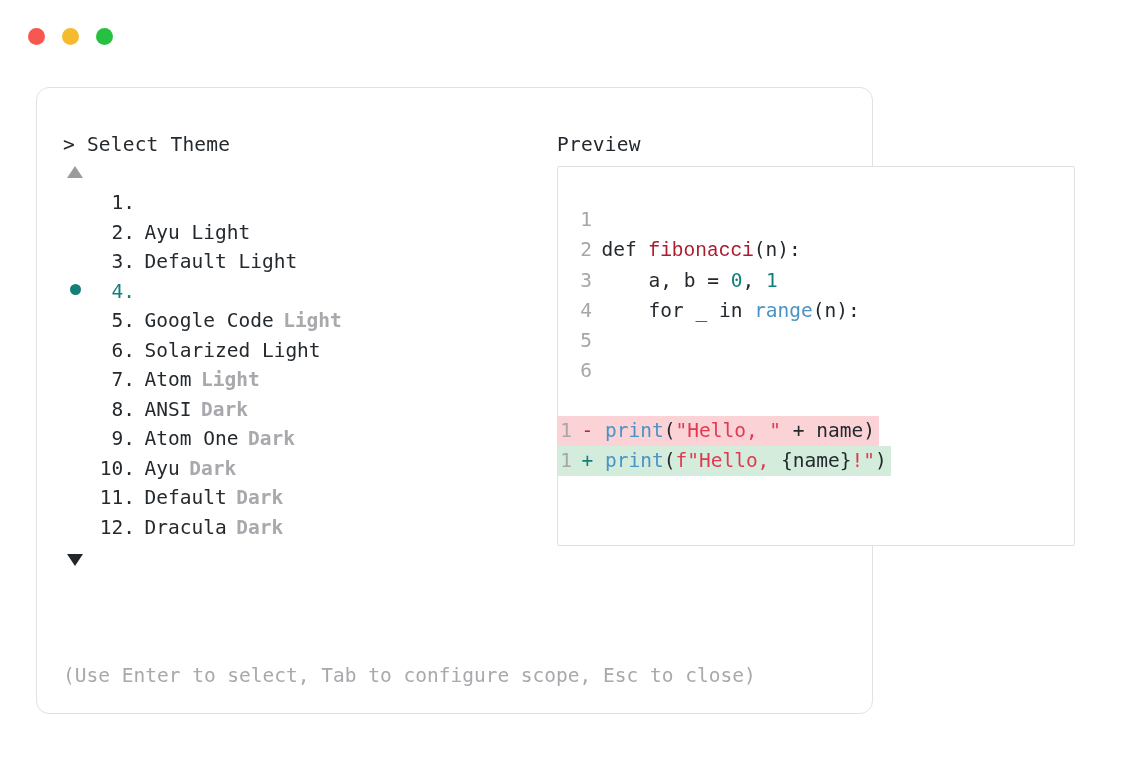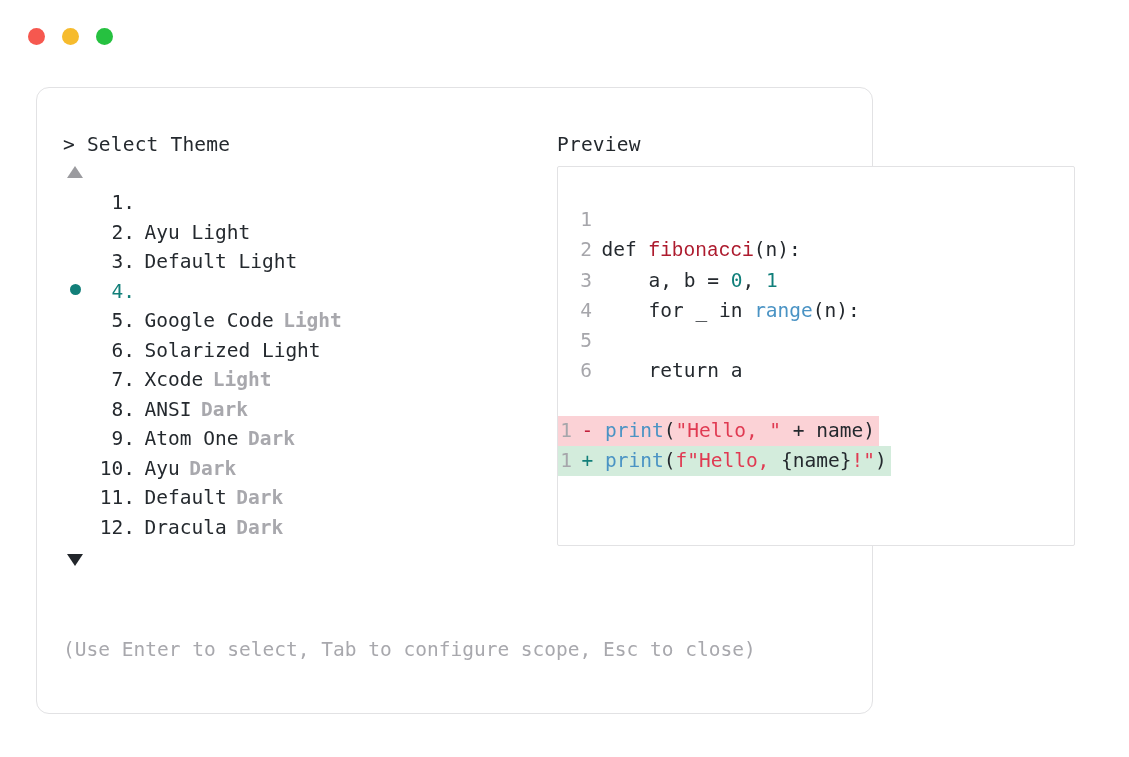--- a/index.html
+++ b/index.html
@@ -191,21 +191,21 @@
   .t-fn      { color: #ad1b2e; font-family: Liberation Mono, monospace; }
   .t-num     { color: #107f7a; }
   .t-builtin { color: #4a93c4; }
   .t-str     { color: #e03a52; }
   .t-plain   { color: #24292e; }
 
   
   .footer-hint {
     position: absolute;
     left: 26px;
-    top: 550px;
+    top: 576px;
     font-size: 19.5px;
     line-height: 24px;
     color: #a8a8ad;
     white-space: pre;
   }
 </style>
 </head>
 <body>
 
 <div class="titlebar">
@@ -222,42 +222,42 @@
 
       <div class="arrow-up"></div>
 
       <ul class="theme-list" id="theme-list">
           <li class="theme-row"><span class="bullet-cell"></span><span class="row-num"> 1.</span></li>
           <li class="theme-row"><span class="bullet-cell"></span><span class="row-num"> 2.</span><span class="row-name">Ayu Light</span></li>
           <li class="theme-row"><span class="bullet-cell"></span><span class="row-num"> 3.</span><span class="row-name">Default Light</span></li>
           <li class="theme-row selected"><span class="bullet-cell"><span class="bullet" style="background: rgb(18, 127, 121);"></span></span><span class="row-num"> 4.</span></li>
           <li class="theme-row"><span class="bullet-cell"></span><span class="row-num"> 5.</span><span class="row-name">Google Code</span><span class="row-variant">Light</span></li>
           <li class="theme-row"><span class="bullet-cell"></span><span class="row-num"> 6.</span><span class="row-name">Solarized Light</span></li>
-          <li class="theme-row"><span class="bullet-cell"></span><span class="row-num"> 7.</span><span class="row-name">Xcode</span><span class="row-variant">Light</span></li>
+          <li class="theme-row"><span class="bullet-cell"></span><span class="row-num"> 7.</span><span class="row-name">Atom</span><span class="row-variant">Light</span></li>
           <li class="theme-row"><span class="bullet-cell"></span><span class="row-num"> 8.</span><span class="row-name">ANSI</span><span class="row-variant">Dark</span></li>
           <li class="theme-row"><span class="bullet-cell"></span><span class="row-num"> 9.</span><span class="row-name">Atom One</span><span class="row-variant">Dark</span></li>
           <li class="theme-row"><span class="bullet-cell"></span><span class="row-num">10.</span><span class="row-name">Ayu</span><span class="row-variant">Dark</span></li>
           <li class="theme-row"><span class="bullet-cell"></span><span class="row-num">11.</span><span class="row-name">Default</span><span class="row-variant">Dark</span></li>
           <li class="theme-row"><span class="bullet-cell"></span><span class="row-num">12.</span><span class="row-name">Dracula</span><span class="row-variant">Dark</span></li>
         </ul>
 
       <div class="arrow-down"></div>
     </div>
 
     <div class="col-right">
       <div class="col-header">Preview</div>
 
       <div class="code-box">
         <div id="code-lines">
             <div class="code-line"><span class="ln">1</span></div>
             <div class="code-line"><span class="ln">2</span><span class="t-kw">def </span><span class="t-fn">fibonacci</span><span class="t-plain">(n):</span></div>
             <div class="code-line"><span class="ln">3</span><span class="t-plain">    a, b = </span><span class="t-num">0</span><span class="t-plain">, </span><span class="t-num">1</span></div>
             <div class="code-line"><span class="ln">4</span><span class="t-plain">    for _ in </span><span class="t-builtin">range</span><span class="t-plain">(n):</span></div>
             <div class="code-line"><span class="ln">5</span></div>
-            <div class="code-line"><span class="ln">6</span><span class="t-plain">    return a</span></div>
+            <div class="code-line"><span class="ln">6</span></div>
           </div>
         <div class="code-spacer"></div>
         <div id="diff-lines">
             <div class="diff-line diff-del"><span class="ln">1</span><span class="mark-del">- </span><span class="t-builtin">print</span><span class="t-plain">(</span><span class="t-str">"Hello, "</span><span class="t-plain"> + name)</span></div>
             <div class="diff-line diff-add"><span class="ln">1</span><span class="mark-add">+ </span><span class="t-builtin">print</span><span class="t-plain">(</span><span class="t-str">f"Hello, </span><span class="t-plain">{name}</span><span class="t-str">!"</span><span class="t-plain">)</span></div>
           </div>
       </div>
     </div>
 
     <div class="footer-hint">(Use Enter to select, Tab to configure scope, Esc to close)</div>

